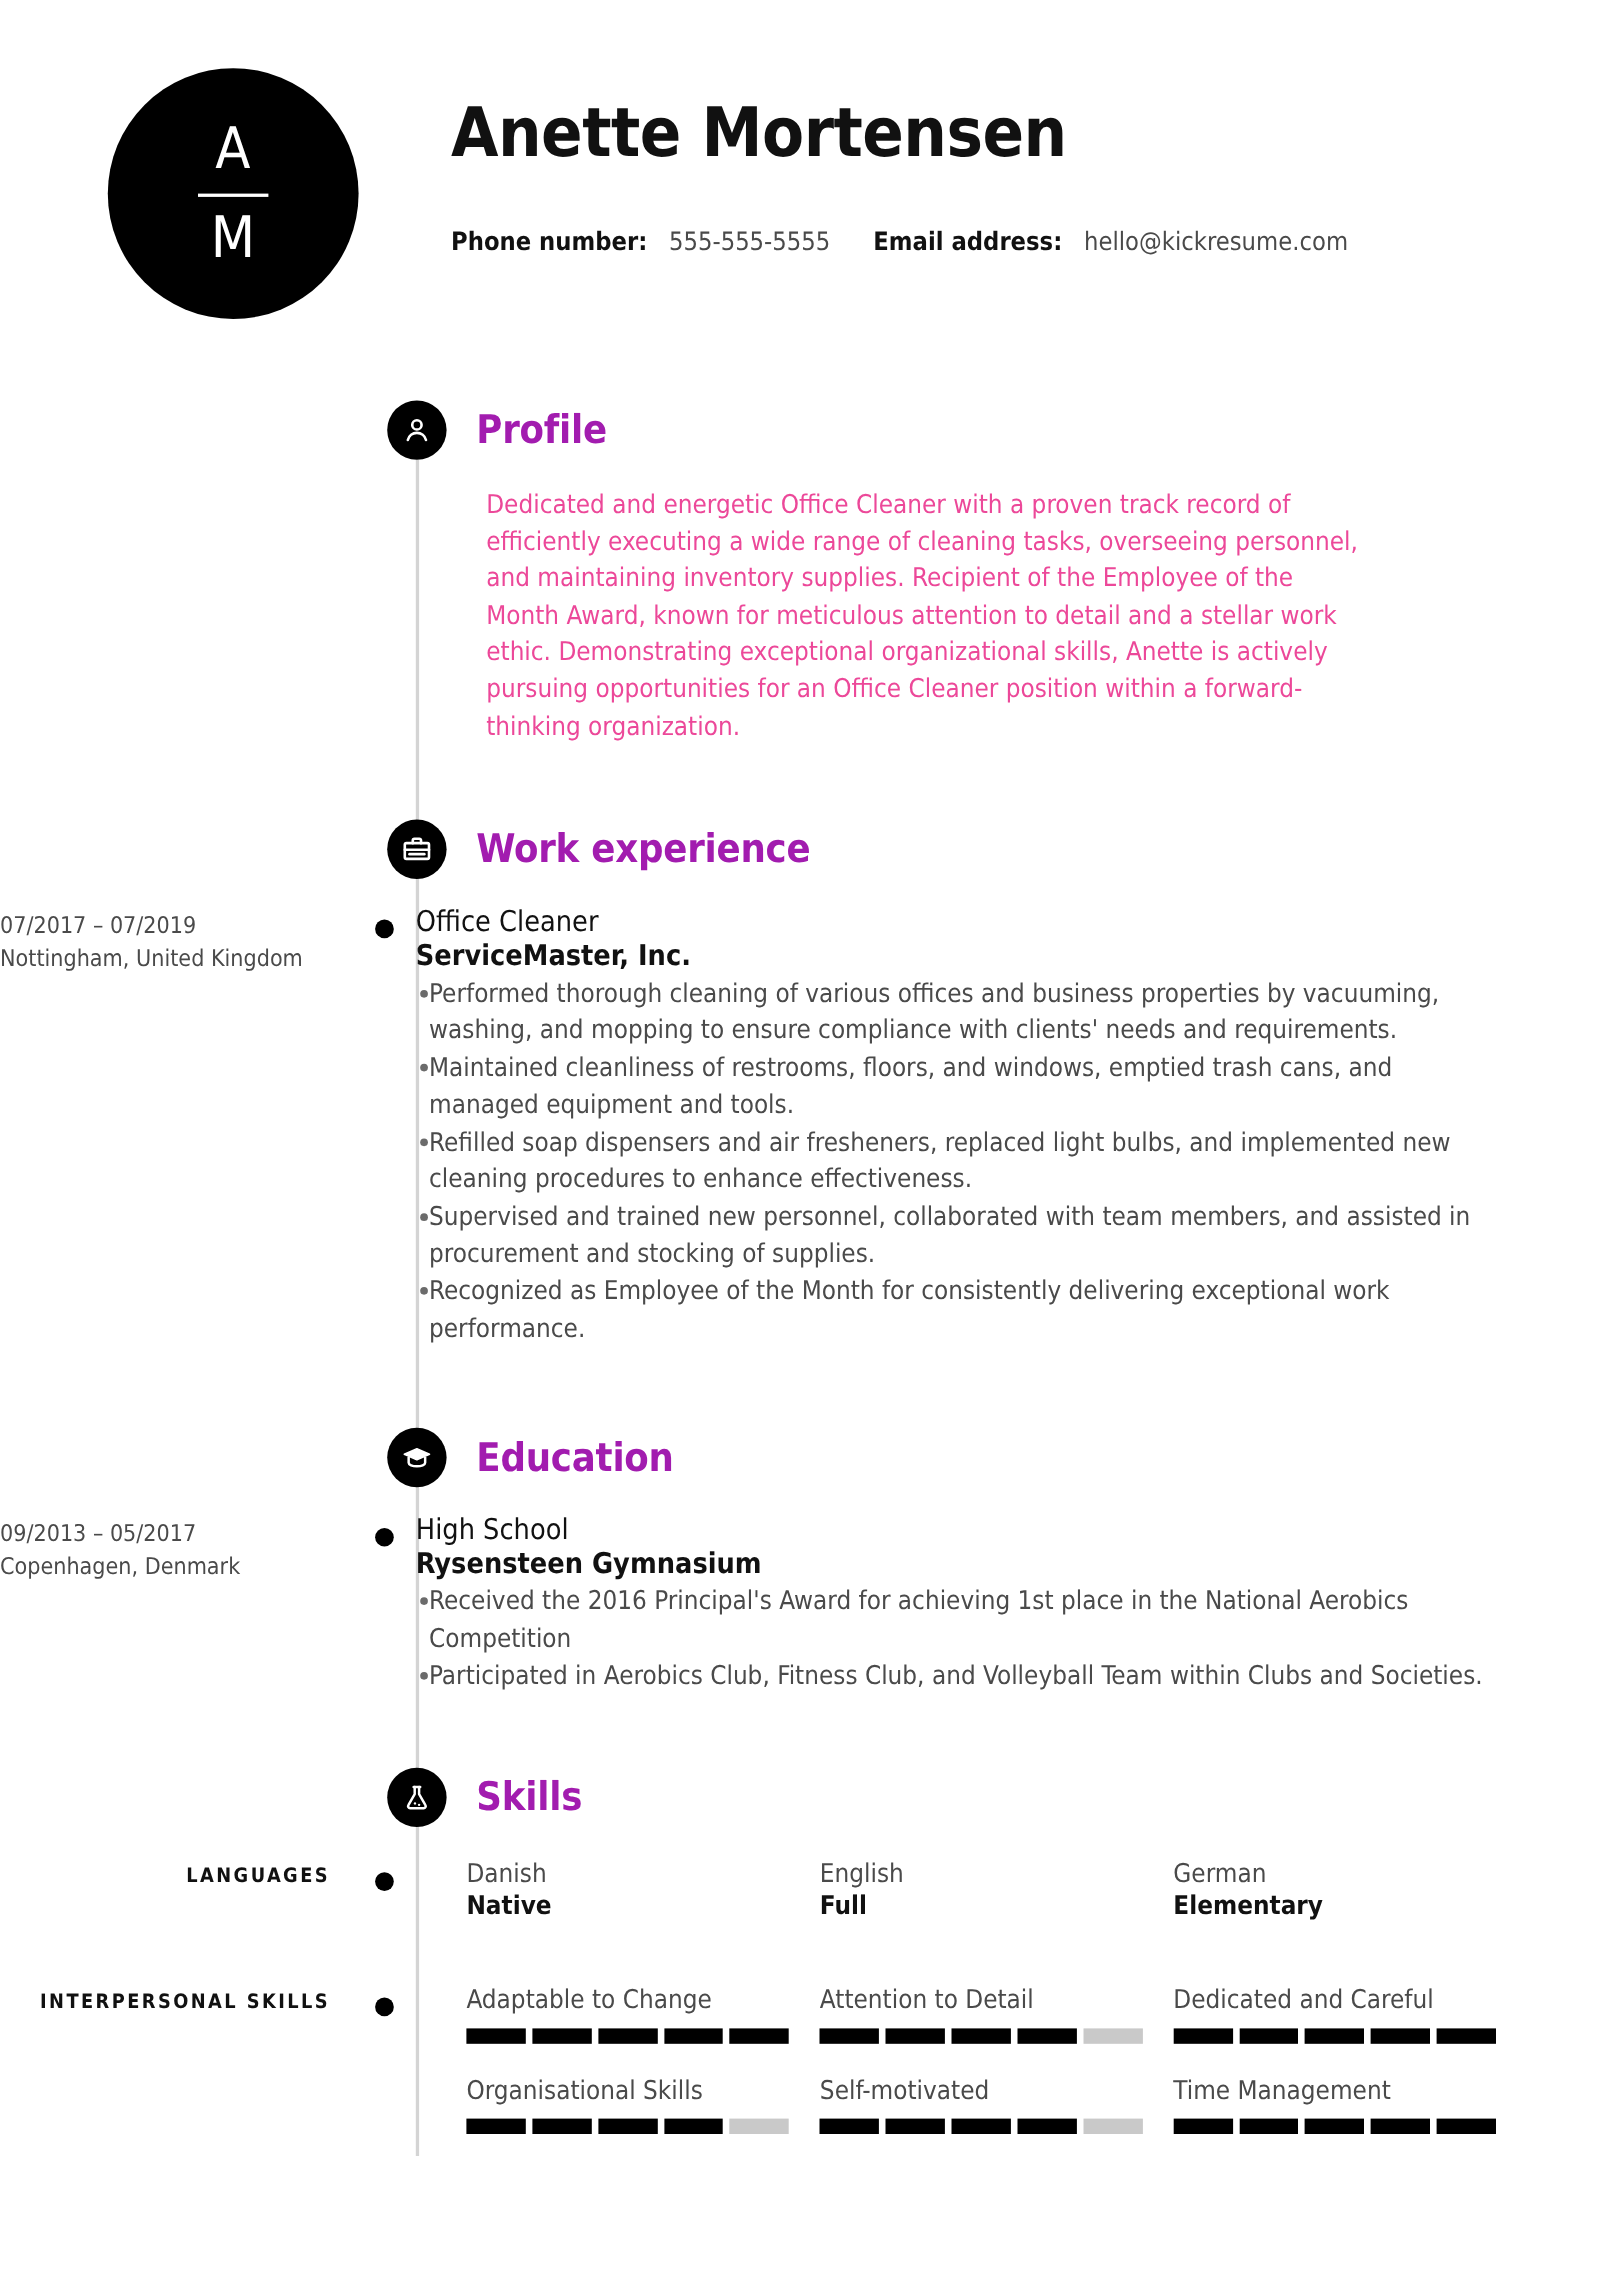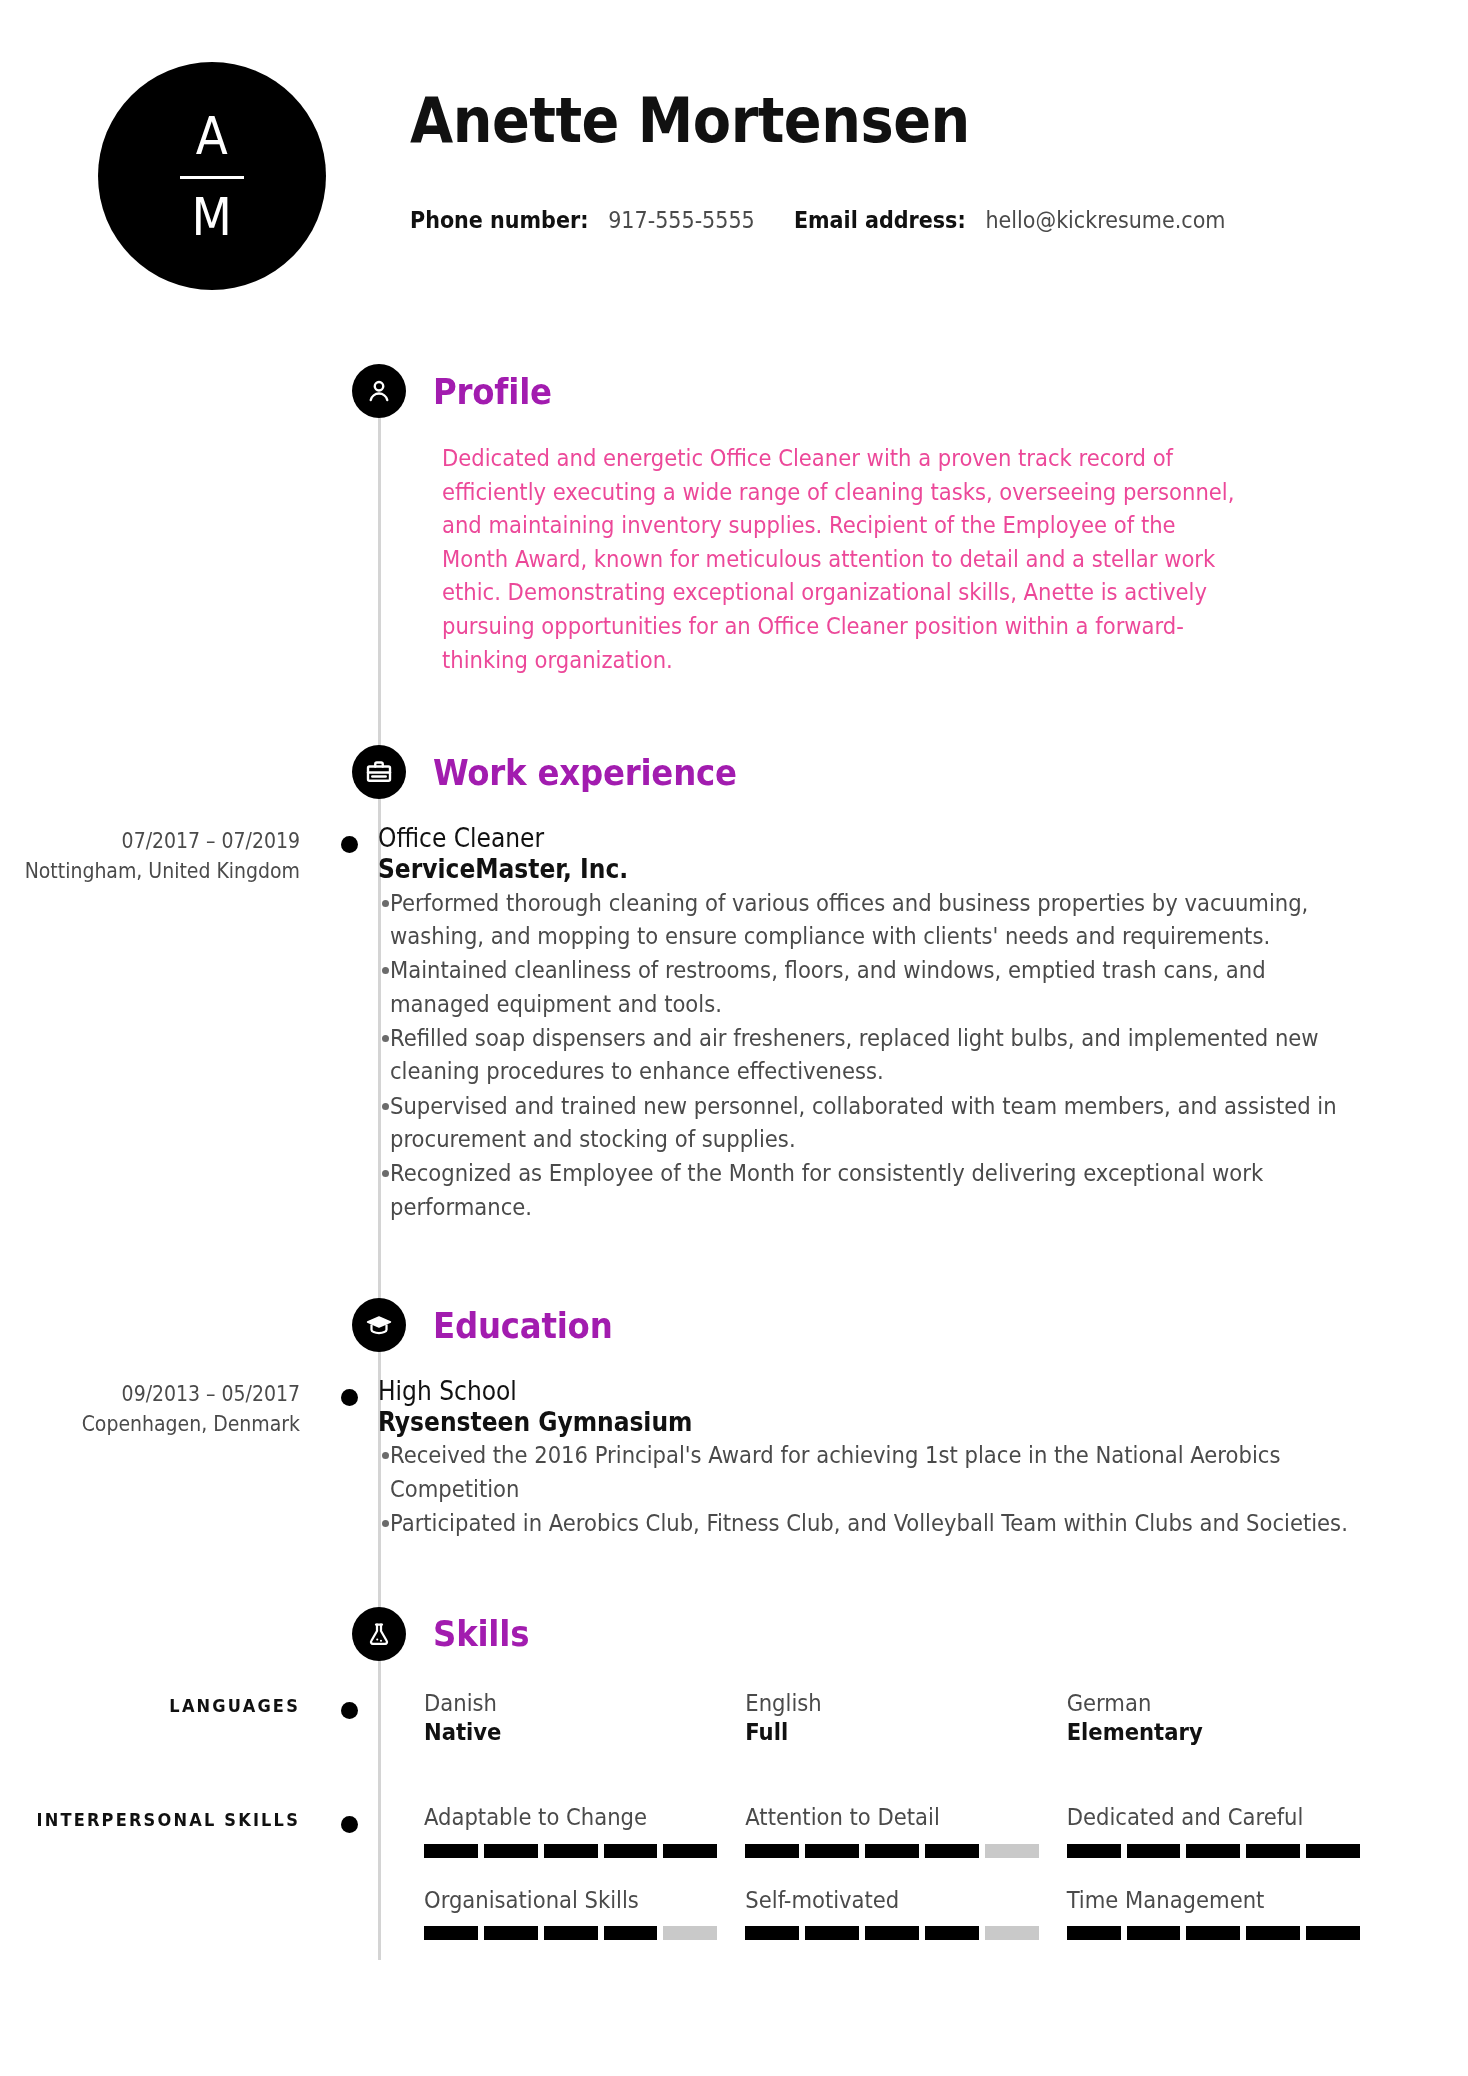--- a/index.html
+++ b/index.html
@@ -138,21 +138,20 @@
   }
 
   
   .entry {
     display: flex;
     position: relative;
   }
   .meta-col {
     width: 340px;
     min-width: 340px;
-    text-align: right;
     padding-right: 40px;
     font-size: 21px;
     color: #4a4a4a;
     line-height: 1.42;
     padding-top: 4px;
   }
   .meta-col .meta-date { white-space: nowrap; }
   .meta-col .meta-place { white-space: nowrap; }
 
   .dot-col {
@@ -295,21 +294,21 @@
     <div class="monogram">
       <div class="initial">A</div>
       <div class="rule"></div>
       <div class="initial">M</div>
     </div>
     <div class="header-text">
       <div class="full-name">Anette Mortensen</div>
       <div class="contact-line">
         <span class="contact-label">Phone number:</span>
         <span>&nbsp;</span>
-        <span class="contact-value">917-555-5555</span>
+        <span class="contact-value">555-555-5555</span>
         <span class="contact-gap"></span>
         <span class="contact-label">Email address:</span>
         <span>&nbsp;</span>
         <span class="contact-value">hello@kickresume.com</span>
       </div>
     </div>
   </div>
 
   <div class="timeline-rail"></div>
 

